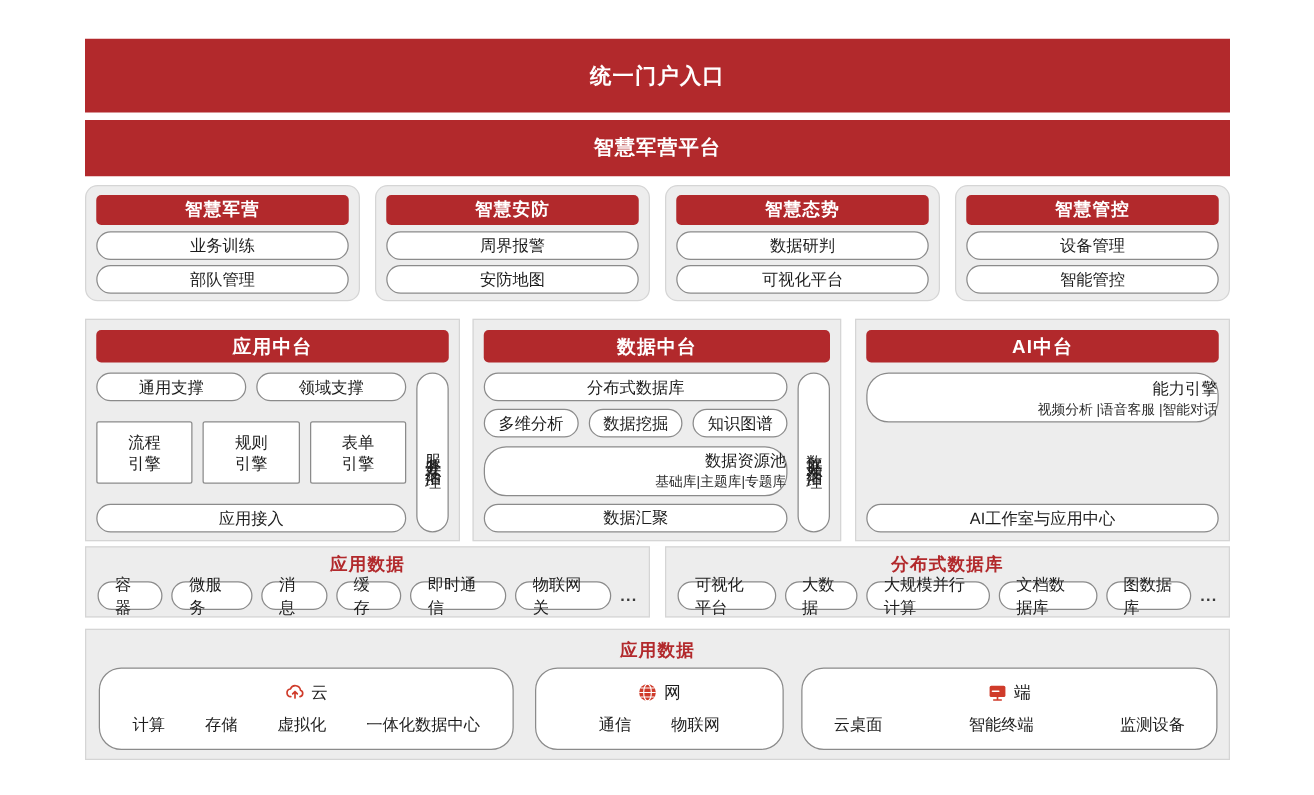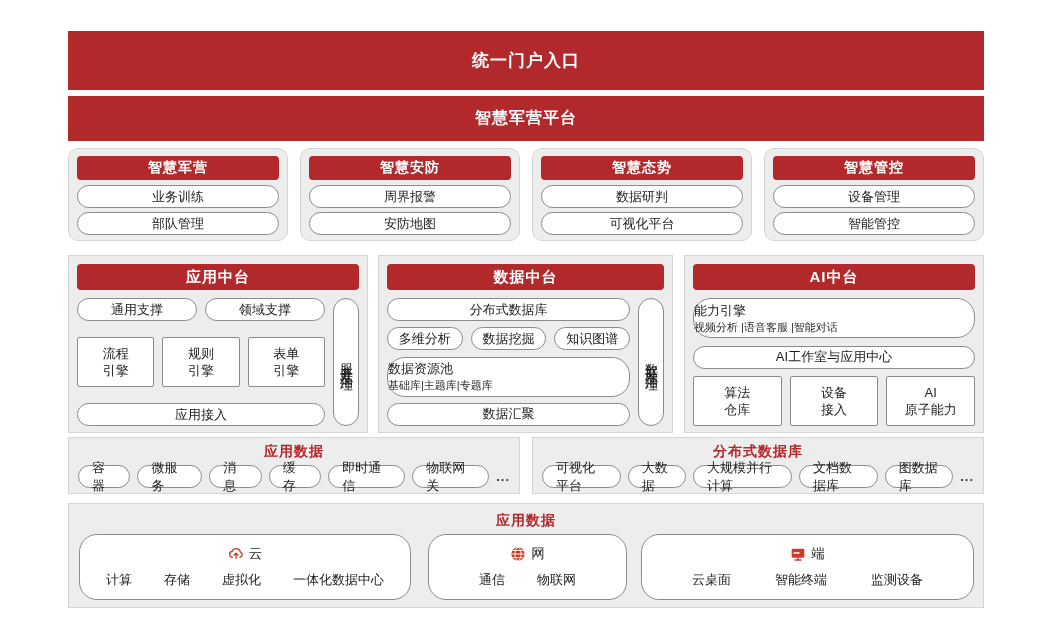--- a/index.html
+++ b/index.html
@@ -53,21 +53,21 @@
     display:flex;align-items:center;justify-content:center;font-size:13px;letter-spacing:3px;
   }
   .hrow{display:flex;gap:8px;}
   .hrow .pill{flex:1;}
   .engine-box{
     flex:1;background:#fff;border:1px solid var(--pill-border);border-radius:2px;height:50px;
     display:flex;flex-direction:column;align-items:center;justify-content:center;font-size:13px;line-height:17px;
   }
   .two-line-box{
     background:#fff;border:1px solid var(--pill-border);border-radius:18px;height:40px;
-    display:flex;flex-direction:column;align-items:flex-start;justify-content:center;
+    display:flex;flex-direction:column;align-items:flex-end;justify-content:center;
   }
   .two-line-box .t{font-size:13px;}
   .two-line-box .s{font-size:11px;color:#2a2a2a;}
 
   
   .support-panel{top:437px;height:57px;width:452px;padding:5px 9px 0 9px;}
   .sec-title{color:var(--red);font-weight:bold;font-size:14px;text-align:center;letter-spacing:1px;}
   .pill-row{display:flex;align-items:center;gap:7px;margin-top:4px;}
   .pill-row .pill{padding:0 13px;}
   .more{font-size:13px;font-weight:bold;color:#3a3a3a;letter-spacing:1px;}
@@ -79,21 +79,21 @@
     position:absolute;top:30px;height:66px;background:#fff;border:1px solid var(--pill-border);
     border-radius:18px;display:flex;flex-direction:column;justify-content:center;gap:8px;
   }
   .infra-head{display:flex;align-items:center;justify-content:center;gap:5px;font-size:13.5px;}
   .infra-items{display:flex;justify-content:center;font-size:13px;}
   .g-cloud{left:10px;width:332px;}
   .g-net{left:359px;width:199px;}
   .g-term{left:572px;width:333px;}
   .g-cloud .infra-items{gap:32px;}
   .g-net .infra-items{gap:32px;}
-  .g-term .infra-items{gap:44px;}
+  .g-term .infra-items{gap:69px;}
   .icon{display:inline-flex;width:16px;height:16px;}
   .icon svg{width:16px;height:16px;}
 </style>
 </head>
 <body>
 
 <div class="page">
 
   <div class="banner portal">统一门户入口</div>
   <div class="banner platform">智慧军营平台</div>
@@ -169,34 +169,20 @@
 
   <div class="panel platform-panel" style="left:684px;width:300px">
     <div class="col-header">AI中台</div>
     <div class="platform-body">
       <div class="platform-main">
         <div class="two-line-box">
           <span class="t">能力引擎</span>
           <span class="s">视频分析 |语音客服 |智能对话</span>
         </div>
         <div class="pill">AI工作室与应用中心</div>
-        <div class="hrow">
-          <div class="engine-box">
-            <span>算法</span>
-            <span>仓库</span>
-          </div>
-          <div class="engine-box">
-            <span>设备</span>
-            <span>接入</span>
-          </div>
-          <div class="engine-box">
-            <span>AI</span>
-            <span>原子能力</span>
-          </div>
-        </div>
       </div>
     </div>
   </div>
 
   <div class="panel support-panel" style="left:68px">
     <div class="sec-title">应用数据</div>
     <div class="pill-row">
       <div class="pill">容器</div>
       <div class="pill">微服务</div>
       <div class="pill">消息</div>

